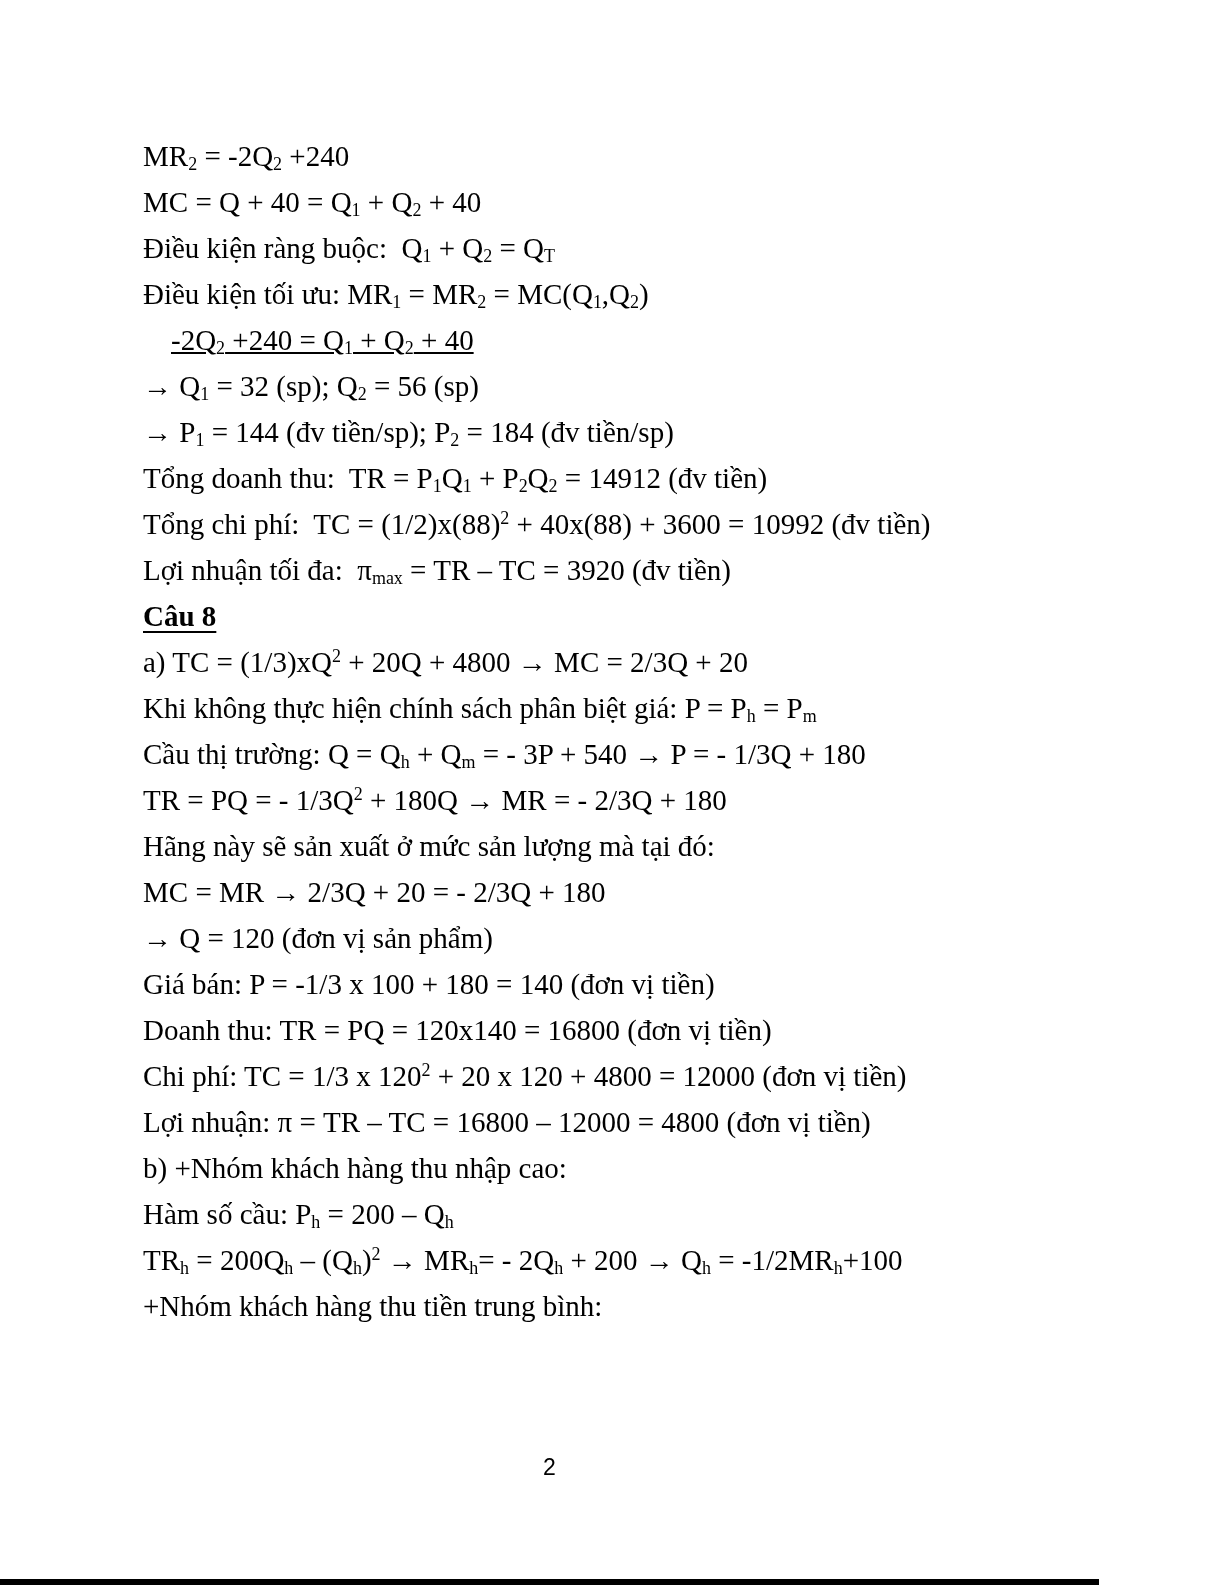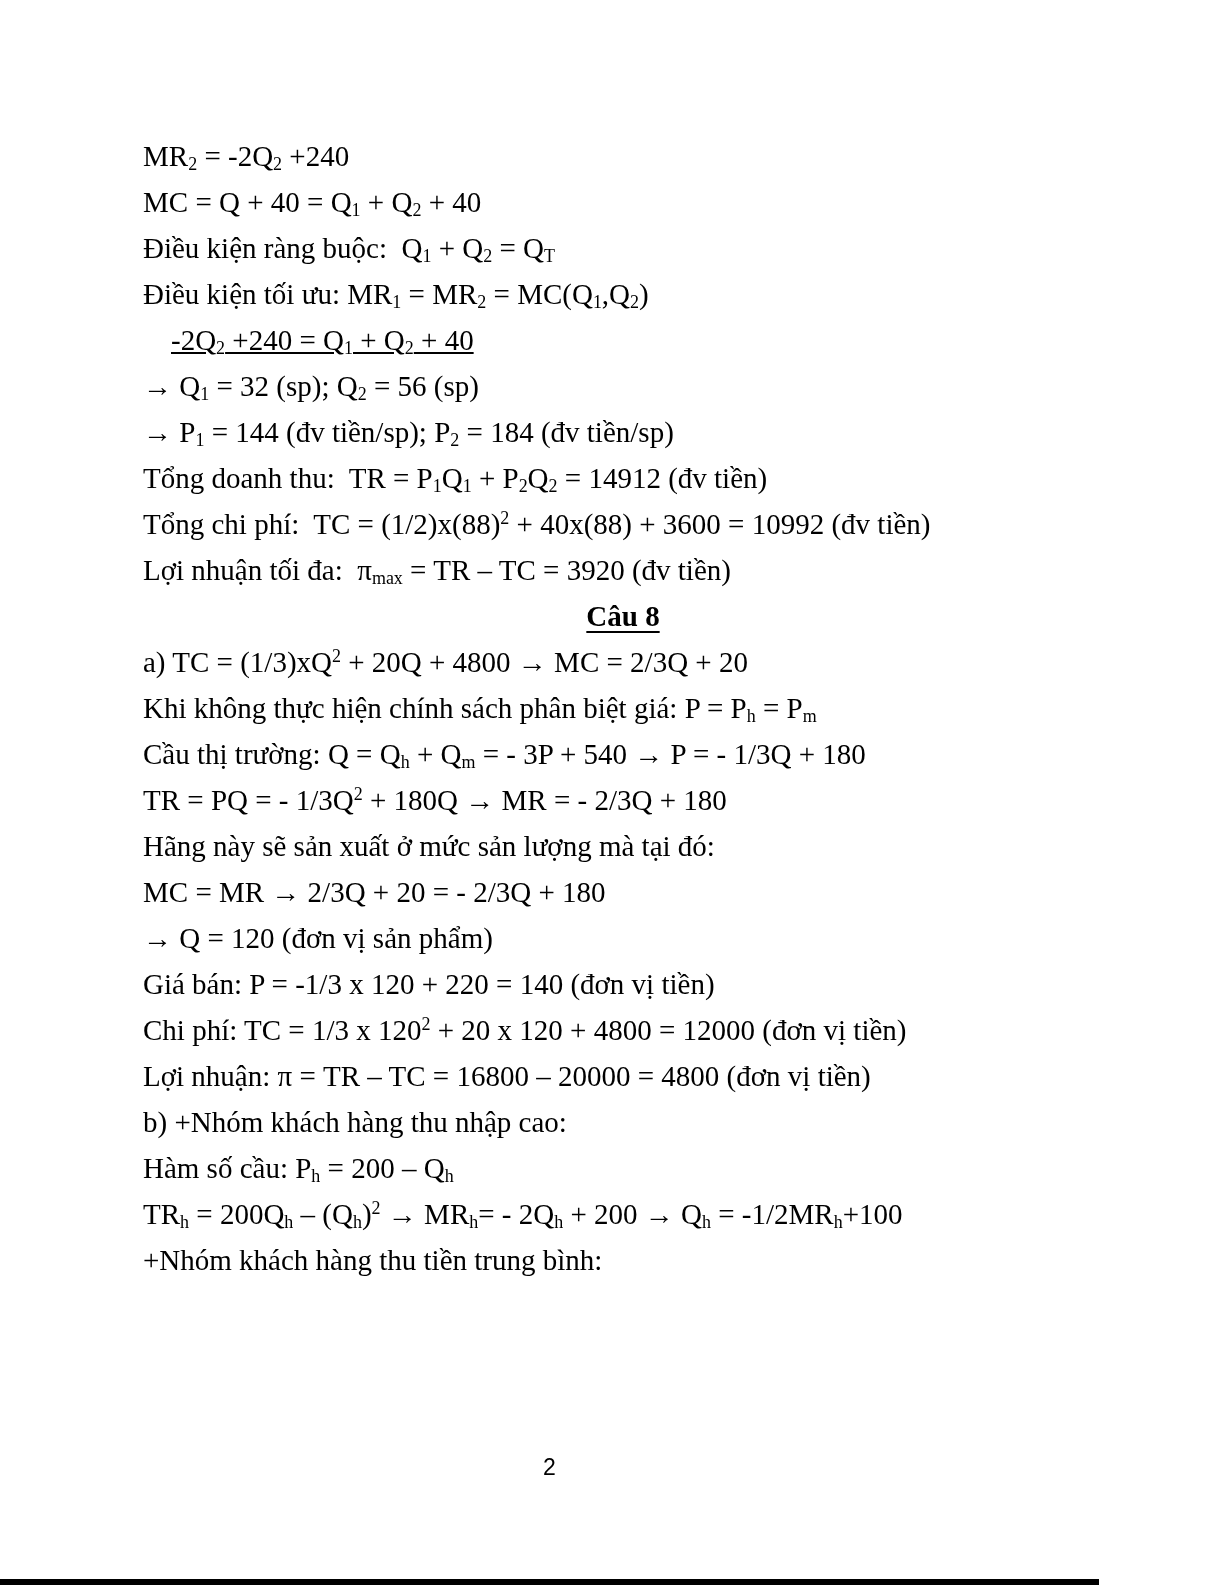--- a/index.html
+++ b/index.html
@@ -31,21 +31,20 @@
   }
   .line.indent {
     padding-left: 28px;
     text-decoration: underline;
   }
   .line.heading {
     font-weight: bold;
     text-decoration: underline;
     text-decoration-thickness: 2px;
     text-underline-offset: 5px;
-    text-align: center;
   }
   .sub {
     font-size: 0.62em;
     vertical-align: -0.22em;
     line-height: 0;
   }
   .sup {
     font-size: 0.62em;
     vertical-align: 0.55em;
     line-height: 0;
@@ -86,23 +85,24 @@
       <p class="line">Tổng chi phí:  TC = (1/2)x(88)<span class="sup">2</span> + 40x(88) + 3600 = 10992 (đv tiền)</p>
       <p class="line">Lợi nhuận tối đa:  π<span class="sub">max</span> = TR – TC = 3920 (đv tiền)</p>
       <p class="line heading">Câu 8</p>
       <p class="line">a) TC = (1/3)xQ<span class="sup">2</span> + 20Q + 4800 → MC = 2/3Q + 20</p>
       <p class="line">Khi không thực hiện chính sách phân biệt giá: P = P<span class="sub">h</span> = P<span class="sub">m</span></p>
       <p class="line">Cầu thị trường: Q = Q<span class="sub">h</span> + Q<span class="sub">m</span> = - 3P + 540 → P = - 1/3Q + 180</p>
       <p class="line">TR = PQ = - 1/3Q<span class="sup">2</span> + 180Q → MR = - 2/3Q + 180</p>
       <p class="line">Hãng này sẽ sản xuất ở mức sản lượng mà tại đó:</p>
       <p class="line">MC = MR → 2/3Q + 20 = - 2/3Q + 180</p>
       <p class="line">→ Q = 120 (đơn vị sản phẩm)</p>
-      <p class="line">Giá bán: P = -1/3 x 120 + 220 = 140 (đơn vị tiền)</p>
+      <p class="line">Giá bán: P = -1/3 x 100 + 180 = 140 (đơn vị tiền)</p>
+      <p class="line">Doanh thu: TR = PQ = 120x140 = 16800 (đơn vị tiền)</p>
       <p class="line">Chi phí: TC = 1/3 x 120<span class="sup">2</span> + 20 x 120 + 4800 = 12000 (đơn vị tiền)</p>
-      <p class="line">Lợi nhuận: π = TR – TC = 16800 – 20000 = 4800 (đơn vị tiền)</p>
+      <p class="line">Lợi nhuận: π = TR – TC = 16800 – 12000 = 4800 (đơn vị tiền)</p>
       <p class="line">b) +Nhóm khách hàng thu nhập cao:</p>
       <p class="line">Hàm số cầu: P<span class="sub">h</span> = 200 – Q<span class="sub">h</span></p>
       <p class="line">TR<span class="sub">h</span> = 200Q<span class="sub">h</span> – (Q<span class="sub">h</span>)<span class="sup">2</span> → MR<span class="sub">h</span>= - 2Q<span class="sub">h</span> + 200 → Q<span class="sub">h</span> = -1/2MR<span class="sub">h</span>+100</p>
       <p class="line">+Nhóm khách hàng thu tiền trung bình:</p>
     </div>
   <div class="page-number">2</div>
   <div class="bottom-bar"></div>
 </div>
 
 </body></html>

